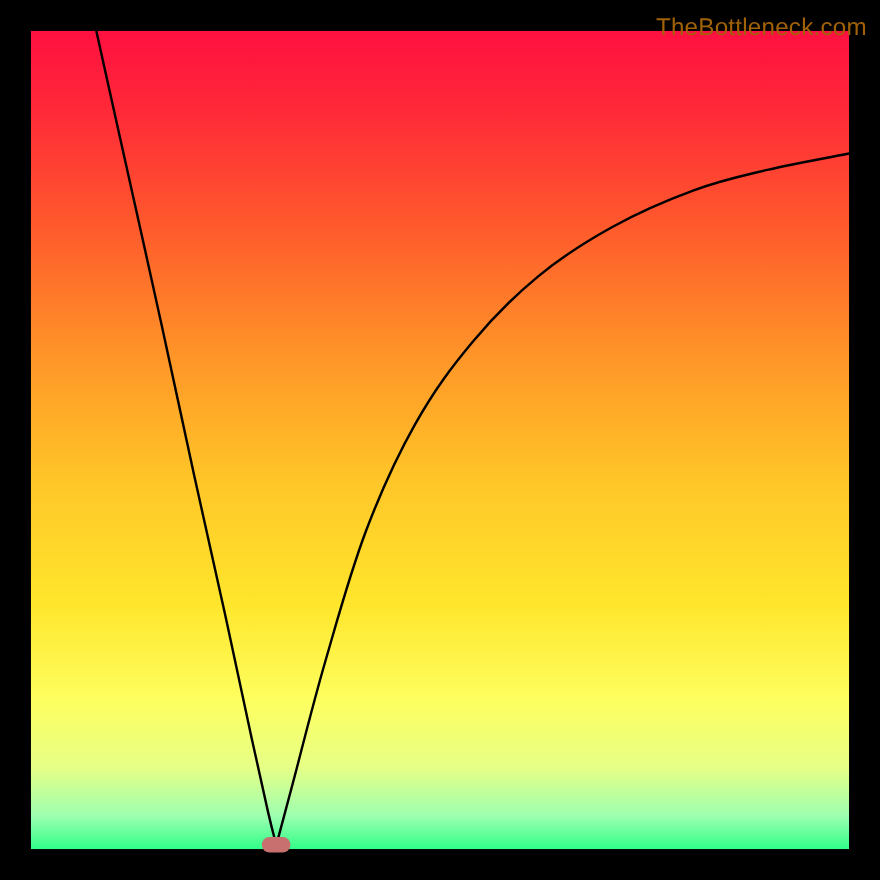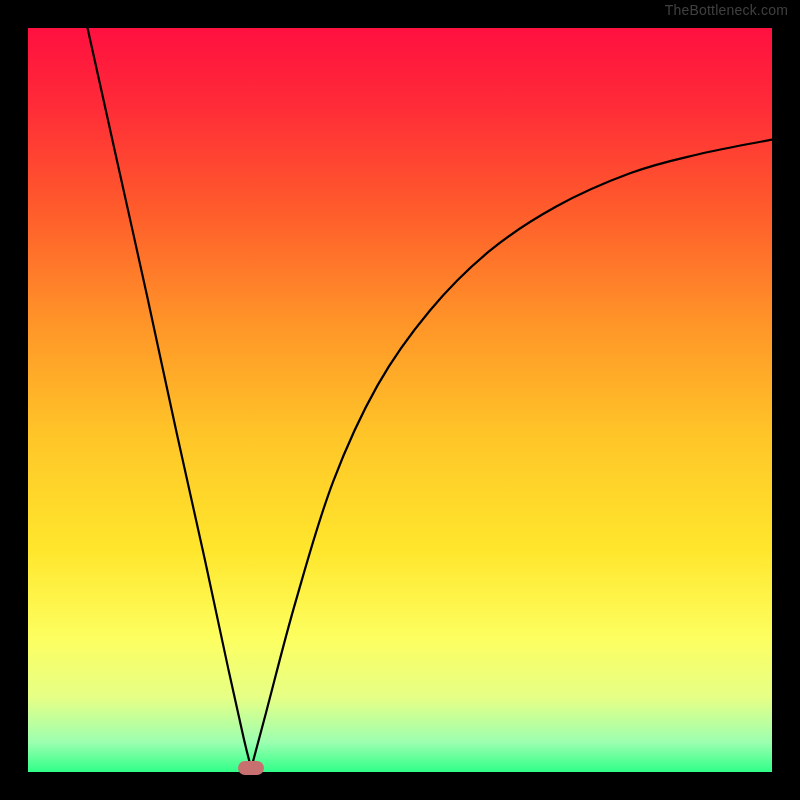--- a/index.html
+++ b/index.html
@@ -41,23 +41,23 @@
     overflow: visible;
   }
   .marker {
     position: absolute;
     border-radius: 7px;
     background: #c87070;
   }
   .watermark {
     position: absolute;
     right: 12px;
-    top: 2px;
-    color: #404040;
-    font-size: 14px;
+    top: 12px;
+    color: #a16207;
+    font-size: 22px;
     font-weight: 500;
     letter-spacing: 0.2px;
     user-select: none;
   }
 </style>
 </head>
 <body>
 
 <div class="chart-wrap">
   <div class="outer"></div>

